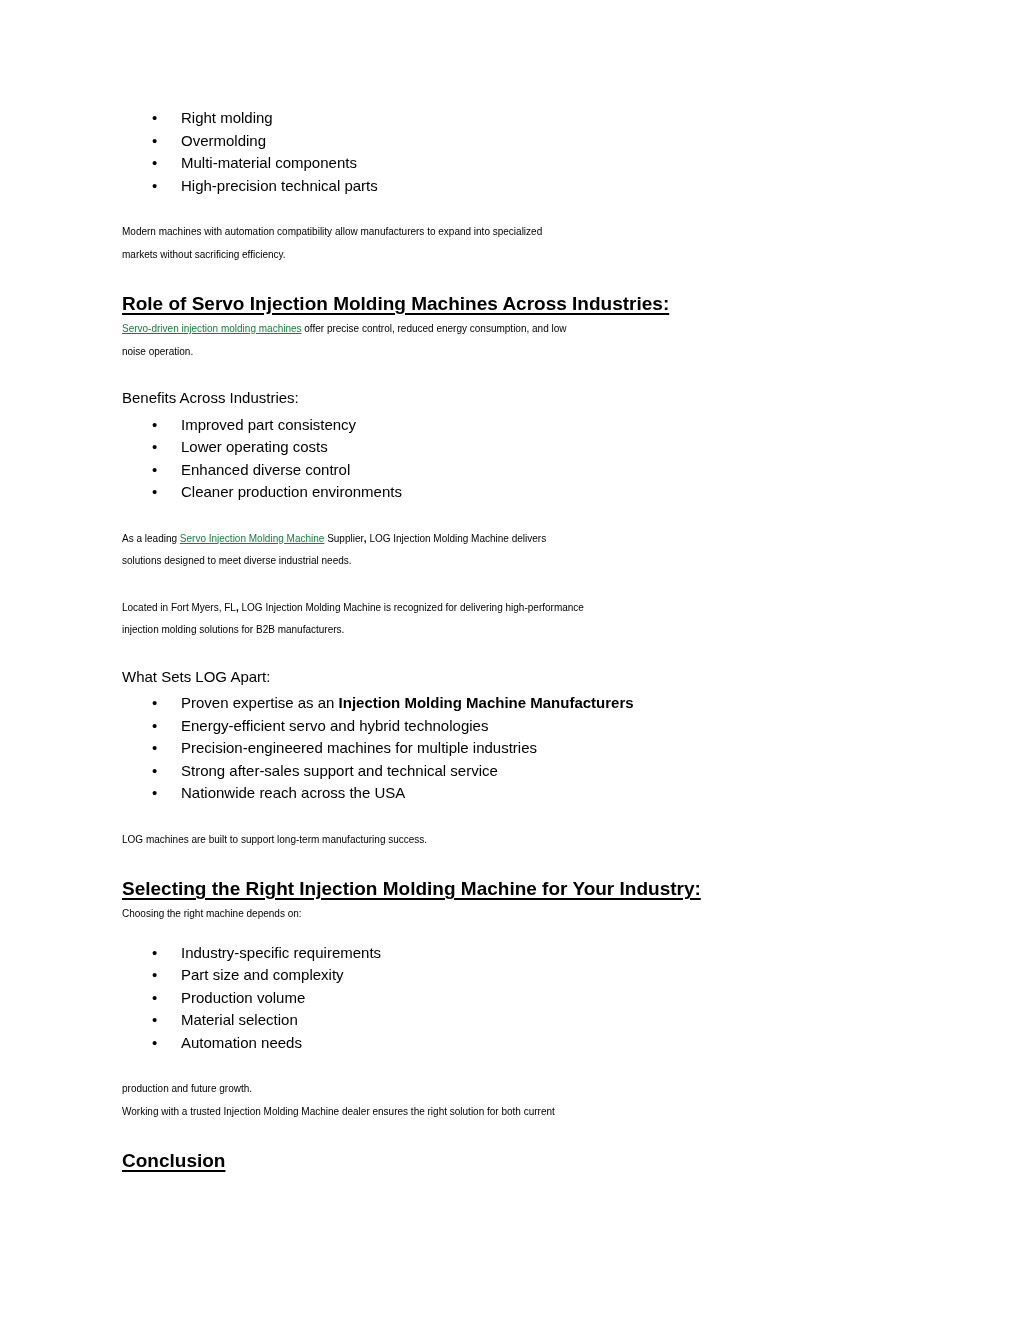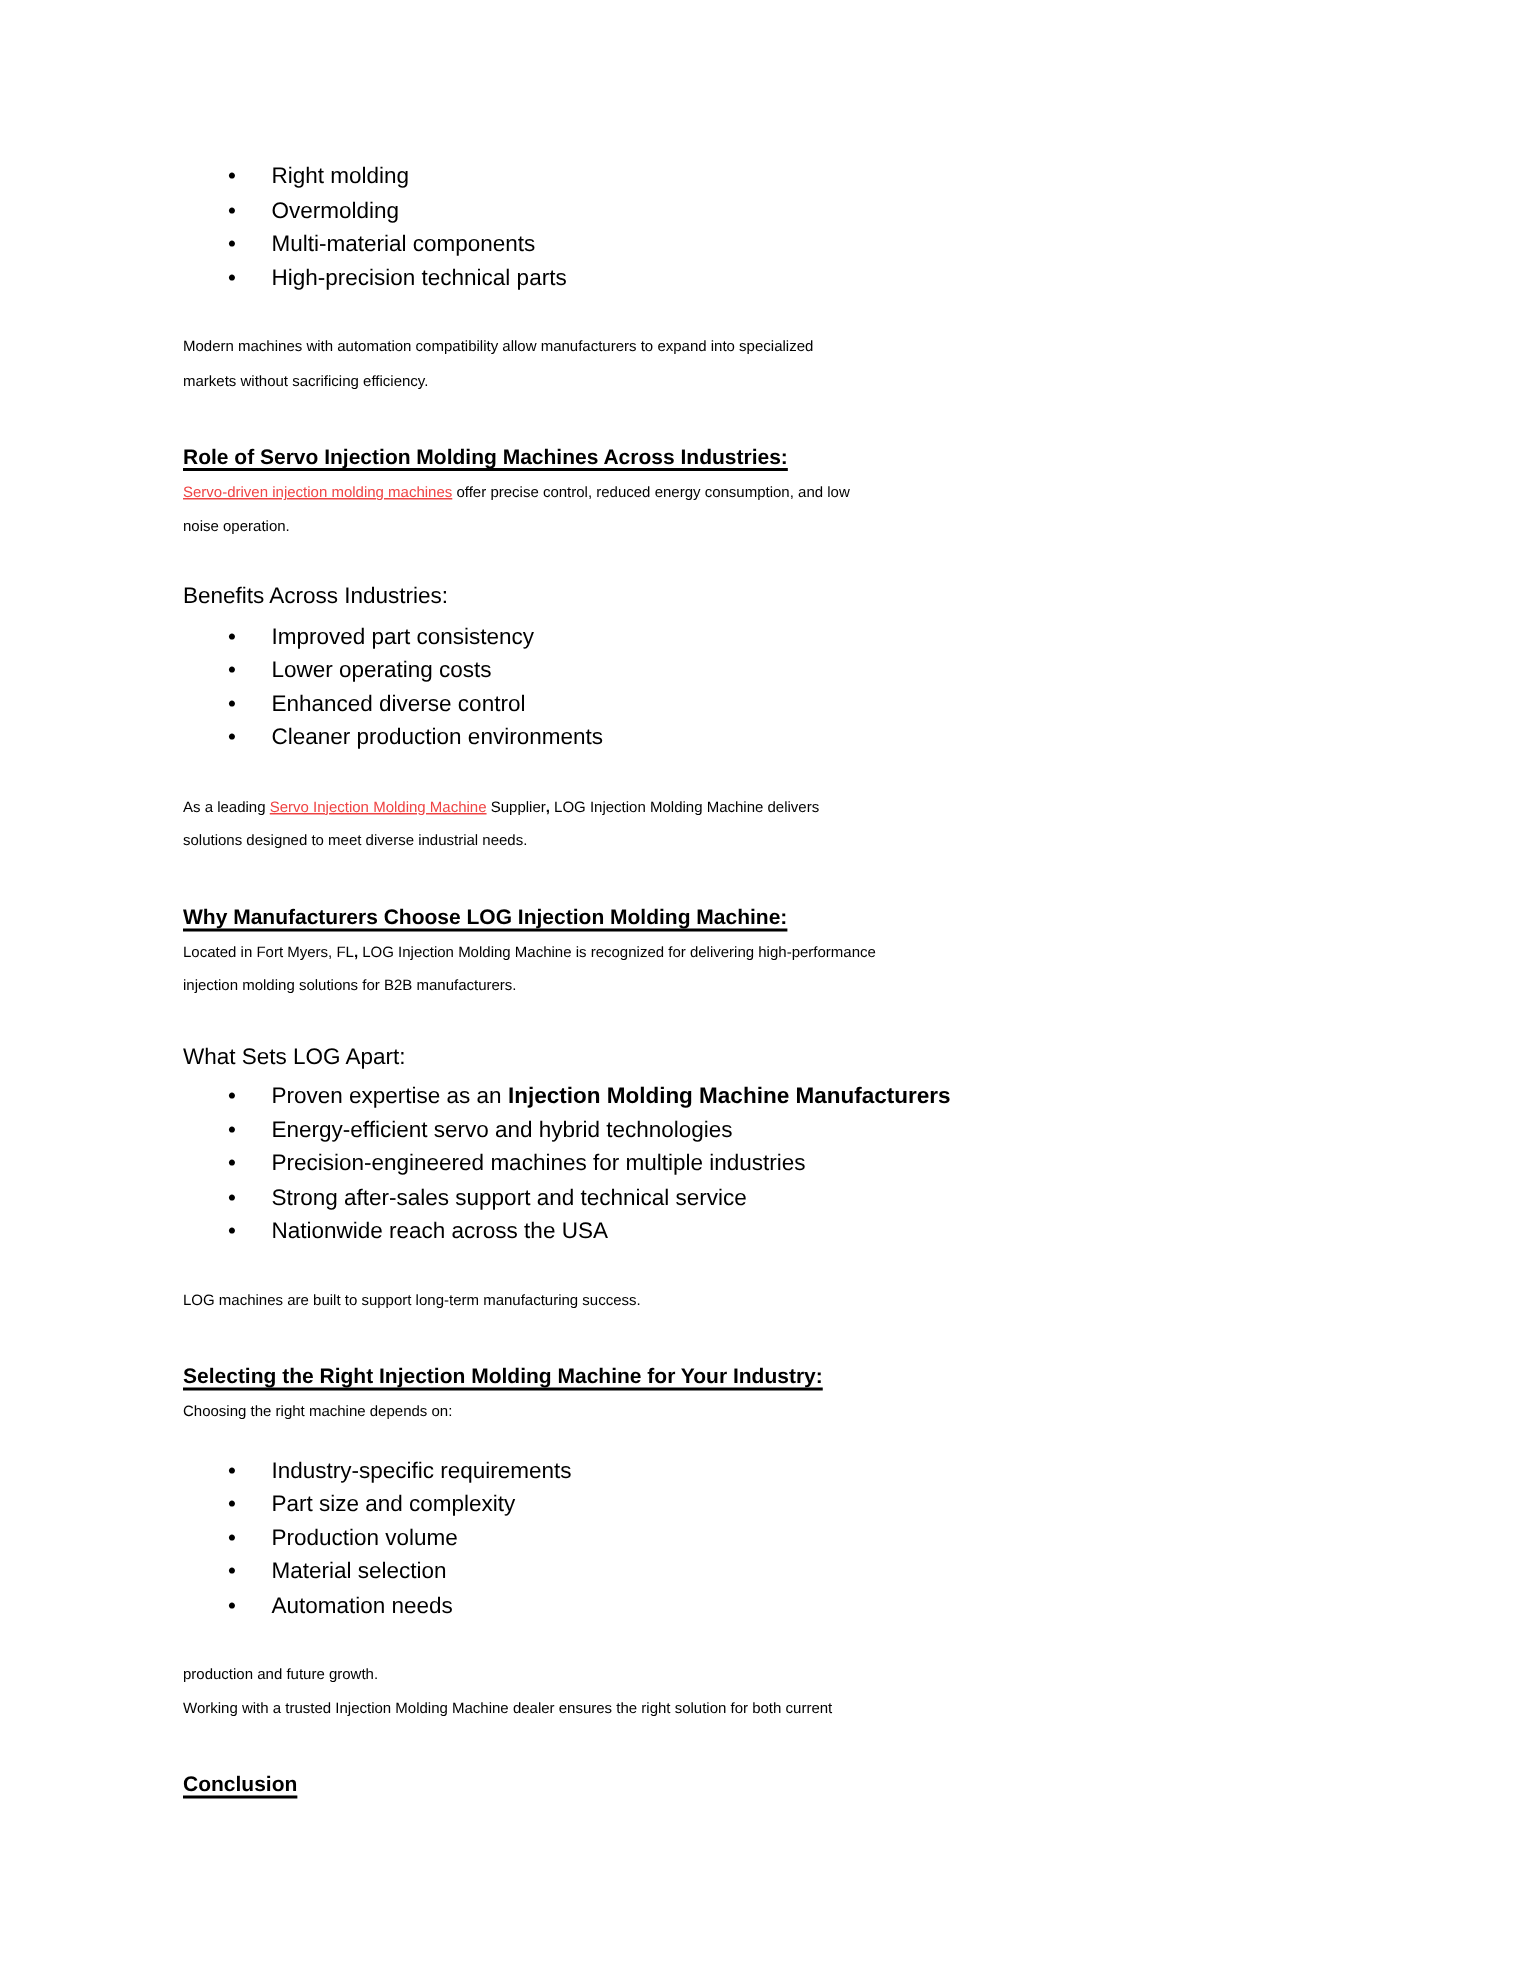--- a/index.html
+++ b/index.html
@@ -33,21 +33,21 @@
   .para.tight {
     margin-bottom: 16px;
   }
   .line {
     display: block;
     white-space: pre;
   }
   
   .heading {
     margin: 0;
-    font-size: 14px;
+    font-size: 19px;
     line-height: 28px;
     font-weight: bold;
     text-decoration: underline;
     text-decoration-thickness: 2px;
     text-underline-offset: 3px;
     white-space: pre;
   }
   
   .subheading {
     margin: 0 0 4px 0;
@@ -71,21 +71,21 @@
   }
   .bullets .bullet {
     position: absolute;
     left: 30px;
     top: 0;
   }
   .bold {
     font-weight: bold;
   }
   a.link {
-    color: #ef4444;
+    color: #15803d;
     text-decoration: underline;
     cursor: pointer;
   }
 </style>
 </head>
 <body>
 
 <div class="page">
   <div class="doc" id="doc">
       <ul class="bullets">
@@ -107,21 +107,20 @@
       <ul class="bullets">
         <li><span class="bullet">•</span><span>Improved part consistency</span></li>
         <li><span class="bullet">•</span><span>Lower operating costs</span></li>
         <li><span class="bullet">•</span><span>Enhanced diverse control</span></li>
         <li><span class="bullet">•</span><span>Cleaner production environments</span></li>
       </ul>
       <p class="para">
         <span class="line"><span>As a leading </span><a class="link" href="#">Servo Injection Molding Machine</a><span> Supplier</span><span class="bold">,</span><span> LOG Injection Molding Machine delivers</span></span>
         <span class="line"><span>solutions designed to meet diverse industrial needs.</span></span>
       </p>
-      <h2 class="heading">Why Manufacturers Choose LOG Injection Molding Machine:</h2>
       <p class="para">
         <span class="line"><span>Located in Fort Myers, FL</span><span class="bold">,</span><span> LOG Injection Molding Machine is recognized for delivering high-performance</span></span>
         <span class="line"><span>injection molding solutions for B2B manufacturers.</span></span>
       </p>
       <h3 class="subheading">What Sets LOG Apart:</h3>
       <ul class="bullets">
         <li><span class="bullet">•</span><span>Proven expertise as an </span><span class="bold">Injection Molding Machine Manufacturers</span></li>
         <li><span class="bullet">•</span><span>Energy-efficient servo and hybrid technologies</span></li>
         <li><span class="bullet">•</span><span>Precision-engineered machines for multiple industries</span></li>
         <li><span class="bullet">•</span><span>Strong after-sales support and technical service</span></li>

